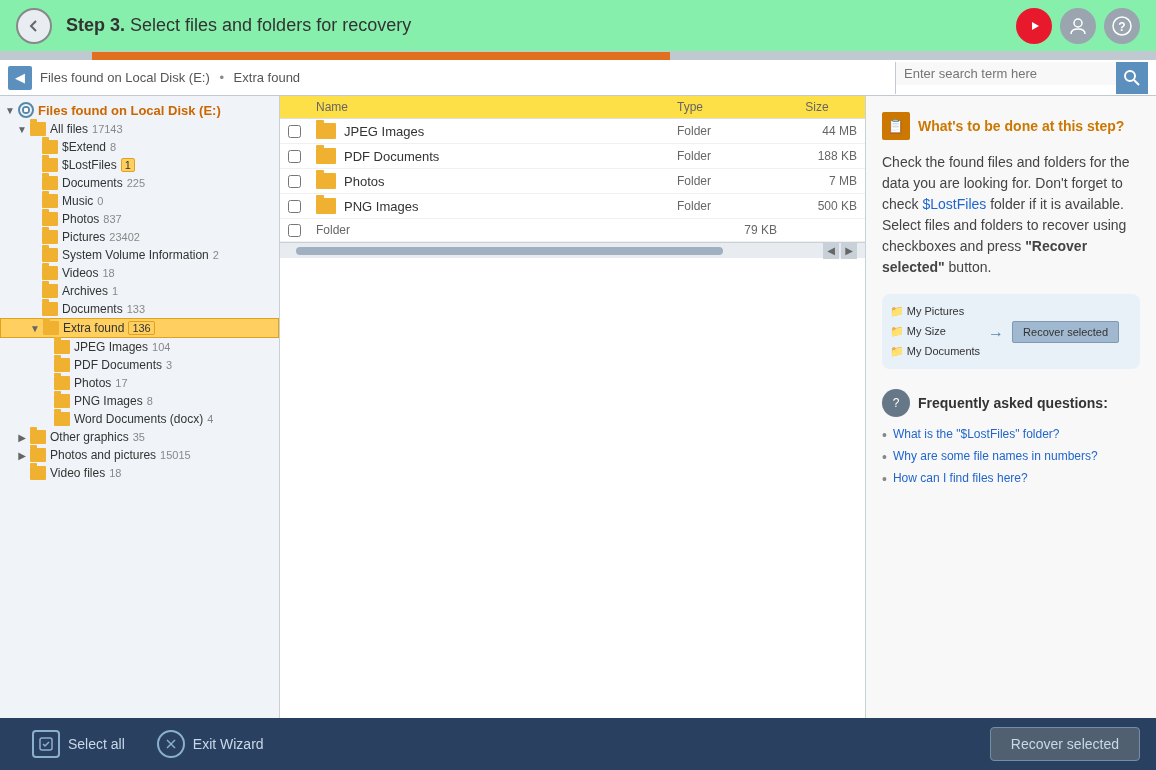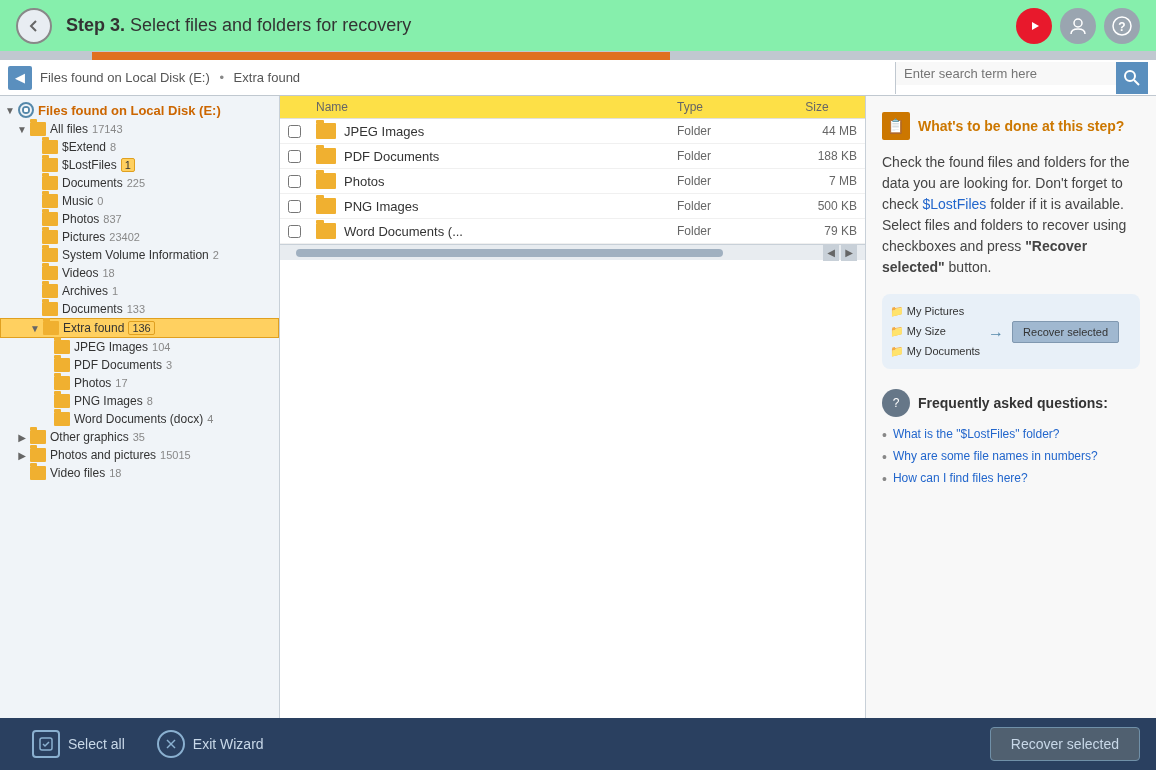--- a/index.html
+++ b/index.html
@@ -613,24 +613,20 @@
         <span>PNG Images</span>
       </div>
       <div class="file-type">Folder</div>
       <div class="file-size">500 KB</div>
     </div>
 
     <div class="file-row">
       <div class="checkbox-cell">
         <input type="checkbox" style="">
       </div>
-      <div class="file-name">
-        <div class="file-folder-icon"></div>
-        <span>Word Documents (...</span>
-      </div>
       <div class="file-type">Folder</div>
       <div class="file-size">79 KB</div>
     </div>
 
     <div style="flex:1;"></div>
     <div class="hscroll-area" style="margin-top: auto; position: sticky; bottom: 0;">
       <div class="hscroll-bar"></div>
       <div class="hscroll-arrows">
         <div class="hscroll-arrow">◀</div>
         <div class="hscroll-arrow">▶</div>

